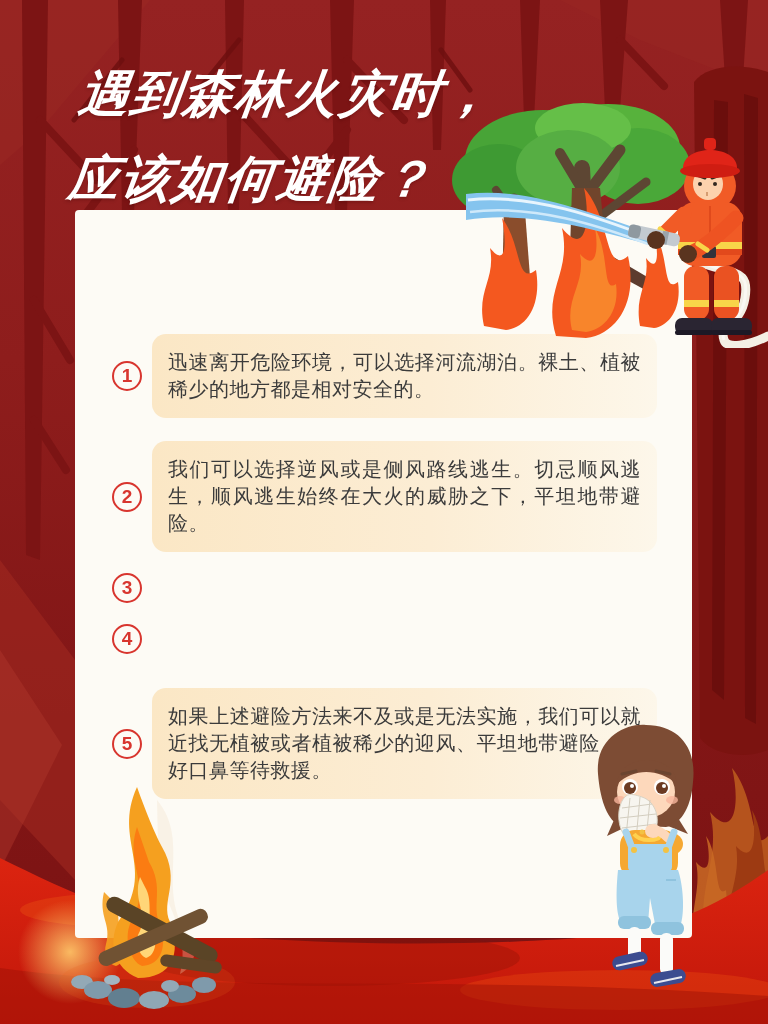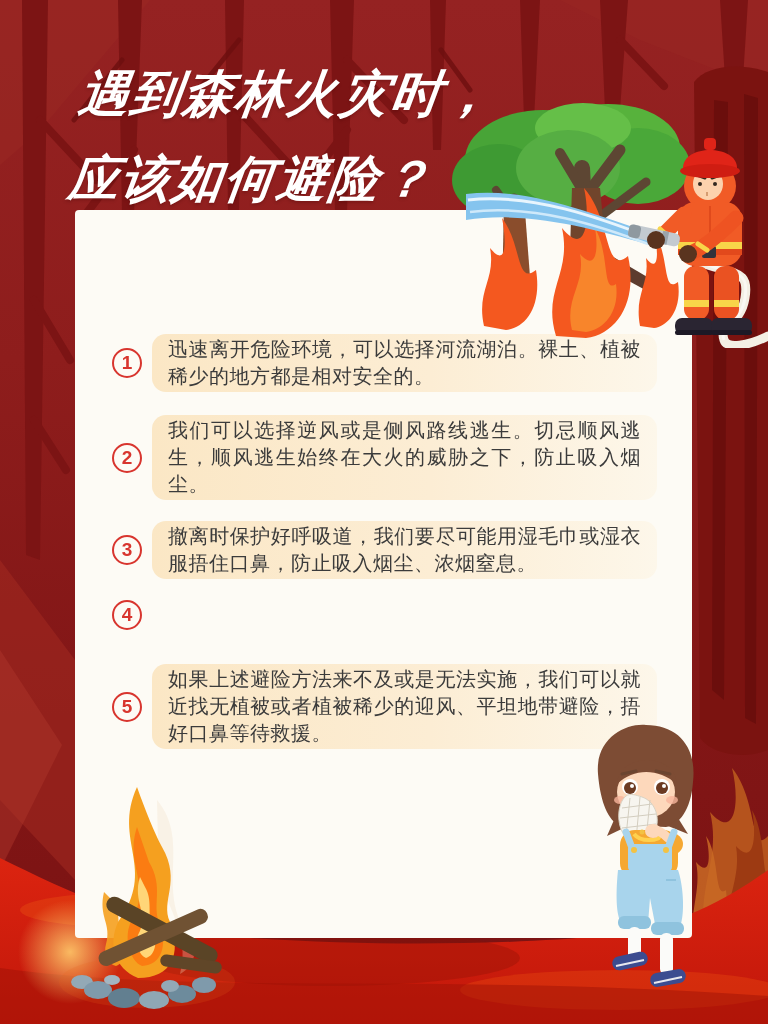--- a/index.html
+++ b/index.html
@@ -31,21 +31,21 @@
   .tip-2{margin-top:23px;}
   .tip-3{margin-top:21px;}
   .tip-4{margin-top:21px;}
   .tip-5{margin-top:34px;}
   .tip-num{
     flex:0 0 30px;width:30px;height:30px;border:2px solid var(--accent);
     border-radius:50%;color:var(--accent);font-size:19px;font-weight:bold;
     display:flex;align-items:center;justify-content:center;margin-right:10px;
   }
   .tip-bubble{
-    width:505px;border-radius:14px;padding:2px 16px;
+    width:505px;border-radius:14px;padding:15px 16px;
     background:linear-gradient(90deg,var(--bubble) 0%,#fcedd4 55%,#fdf7ea 100%);
     color:var(--text);font-size:20px;line-height:27px;letter-spacing:.5px;
     text-align:justify;
   }
   .fire-scene{position:absolute;left:448px;top:98px;z-index:3;}
   .campfire{position:absolute;left:42px;top:772px;z-index:4;}
   .girl{position:absolute;left:578px;top:712px;z-index:4;}
 </style>
 </head>
 <body>
@@ -122,26 +122,25 @@
 
   <div class="card">
     <div class="tips">
     <div class="tip tip-1">
       <div class="tip-num">1</div>
       <div class="tip-bubble">迅速离开危险环境，可以选择河流湖泊。裸土、植被稀少的地方都是相对安全的。</div>
     </div>
 
     <div class="tip tip-2">
       <div class="tip-num">2</div>
-      <div class="tip-bubble">我们可以选择逆风或是侧风路线逃生。切忌顺风逃生，顺风逃生始终在大火的威胁之下，防止吸入烟尘。</div>
+      <div class="tip-bubble">我们可以选择逆风或是侧风路线逃生。切忌顺风逃生，顺风逃生始终在大火的威胁之下，平坦地带避险。</div>
     </div>
 
     <div class="tip tip-3">
       <div class="tip-num">3</div>
-      <div class="tip-bubble">撤离时保护好呼吸道，我们要尽可能用湿毛巾或湿衣服捂住口鼻，防止吸入烟尘、浓烟窒息。</div>
     </div>
 
     <div class="tip tip-4">
       <div class="tip-num">4</div>
     </div>
 
     <div class="tip tip-5">
       <div class="tip-num">5</div>
       <div class="tip-bubble">如果上述避险方法来不及或是无法实施，我们可以就近找无植被或者植被稀少的迎风、平坦地带避险，捂好口鼻等待救援。</div>
     </div>

